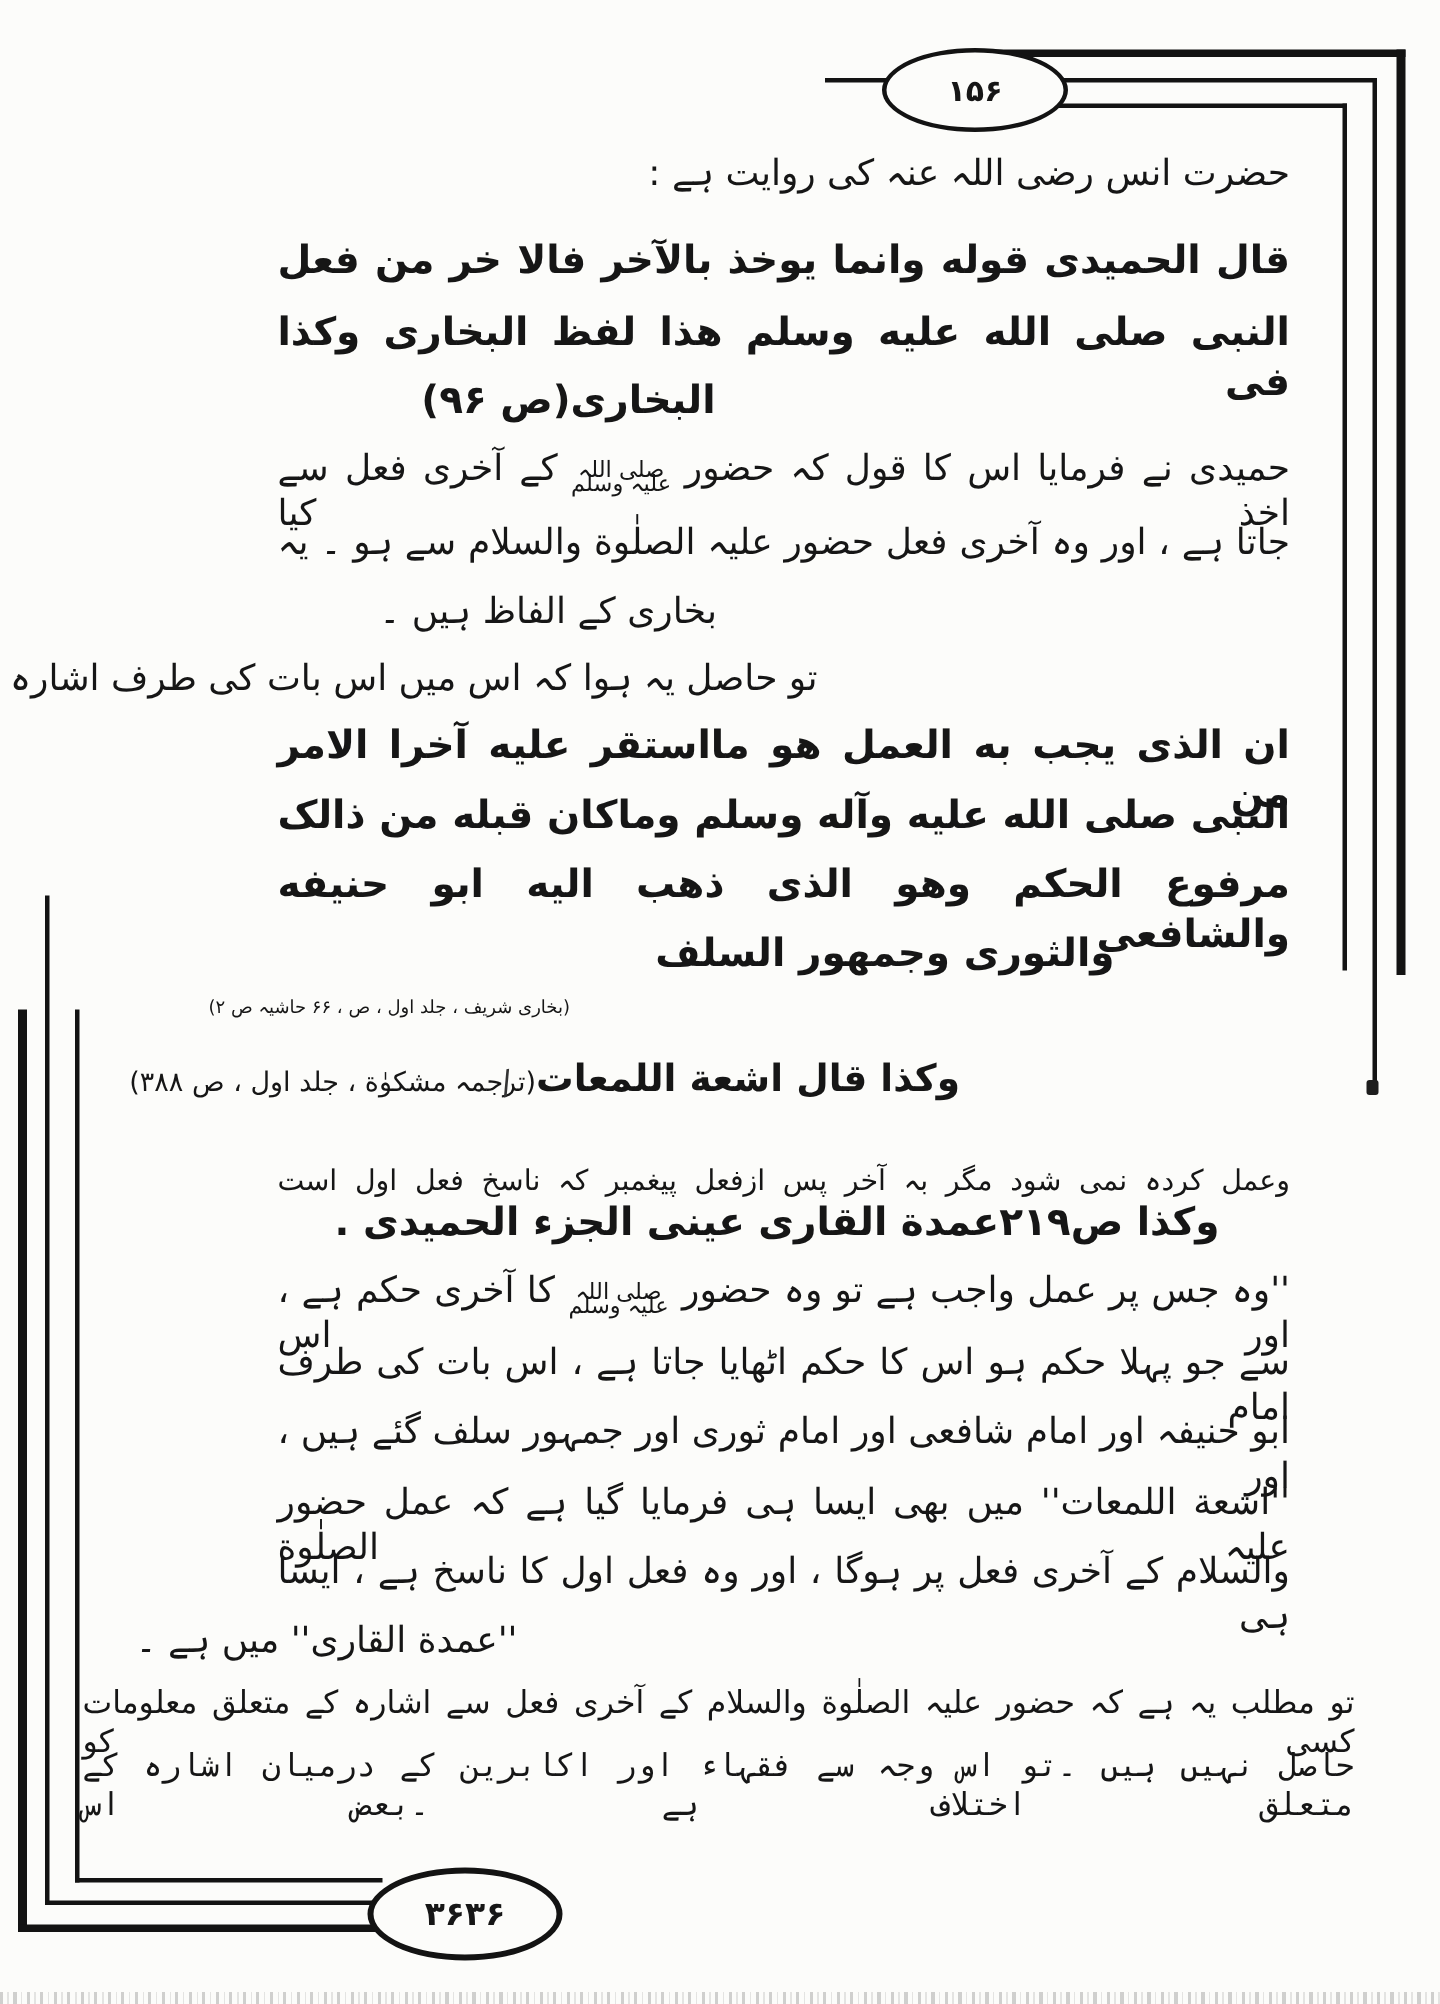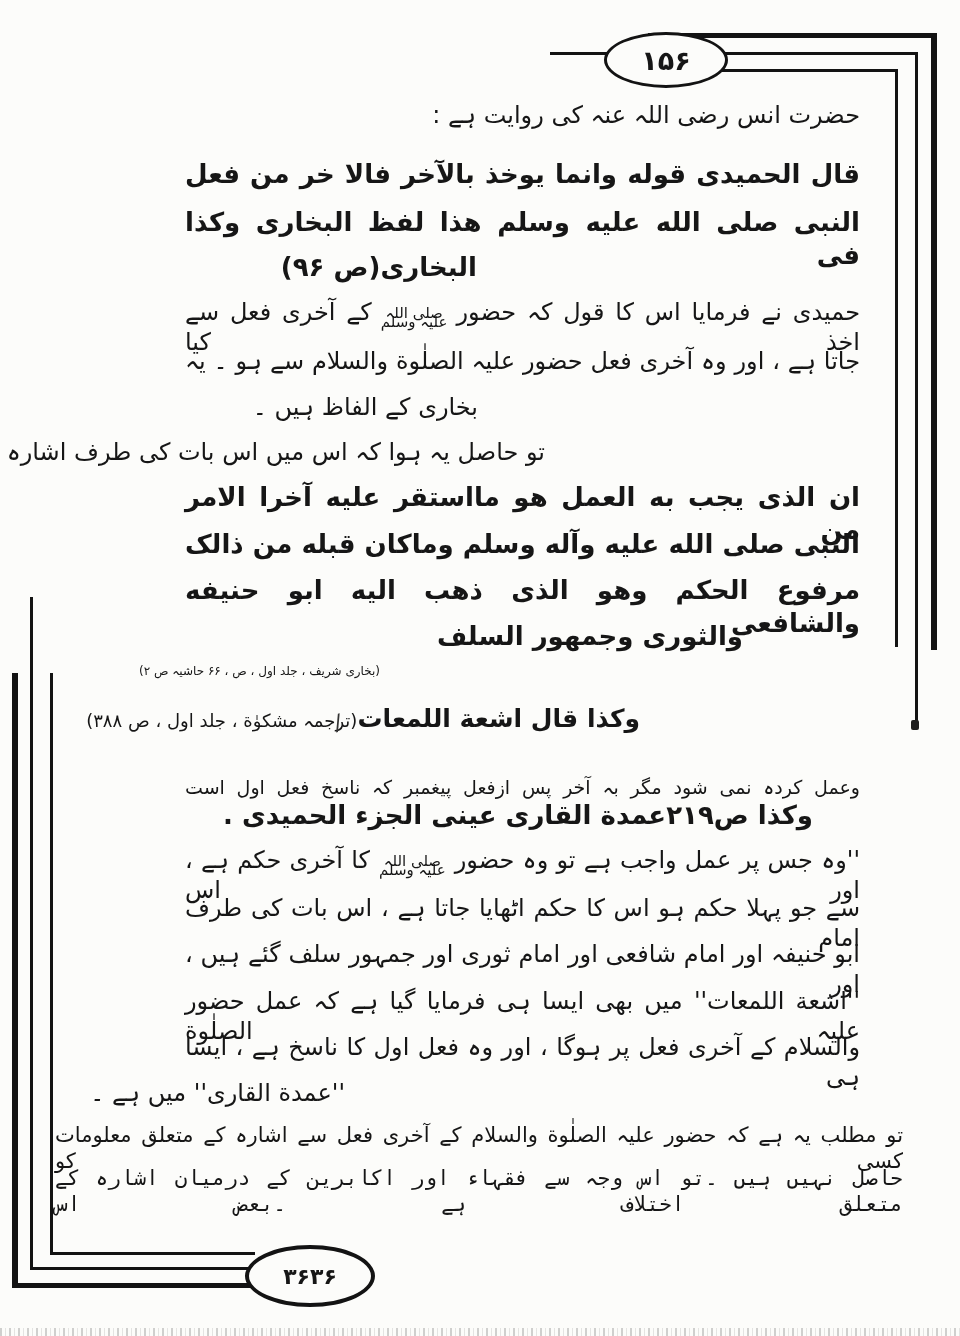--- a/index.html
+++ b/index.html
@@ -13,21 +13,21 @@
   }
   
   .bar{position:absolute;background:#131313;z-index:1;}
   
   .oval{
     position:absolute;z-index:2;
     background:#fcfcfa;border:3px solid #131313;border-radius:50%;
     display:flex;align-items:center;justify-content:center;
     font-weight:bold;direction:rtl;
   }
-  .oval-top{left:604px;top:32px;width:118px;height:50px;font-size:27px;letter-spacing:2px;}
+  .oval-top{left:588px;top:32px;width:118px;height:50px;font-size:20px;letter-spacing:2px;}
   .oval-bottom{left:245px;top:1245px;width:122px;height:54px;font-size:22px;letter-spacing:2px;border-width:4px;}
   
   .line{
     position:absolute;z-index:3;
     direction:rtl;white-space:nowrap;line-height:1.25;
   }
   .urdu{font-size:24px;}
   .arabic{font-size:26px;font-weight:700;}
   .small{font-size:12px;}
   .just{width:675px;white-space:normal;text-align:justify;text-align-last:justify;}

